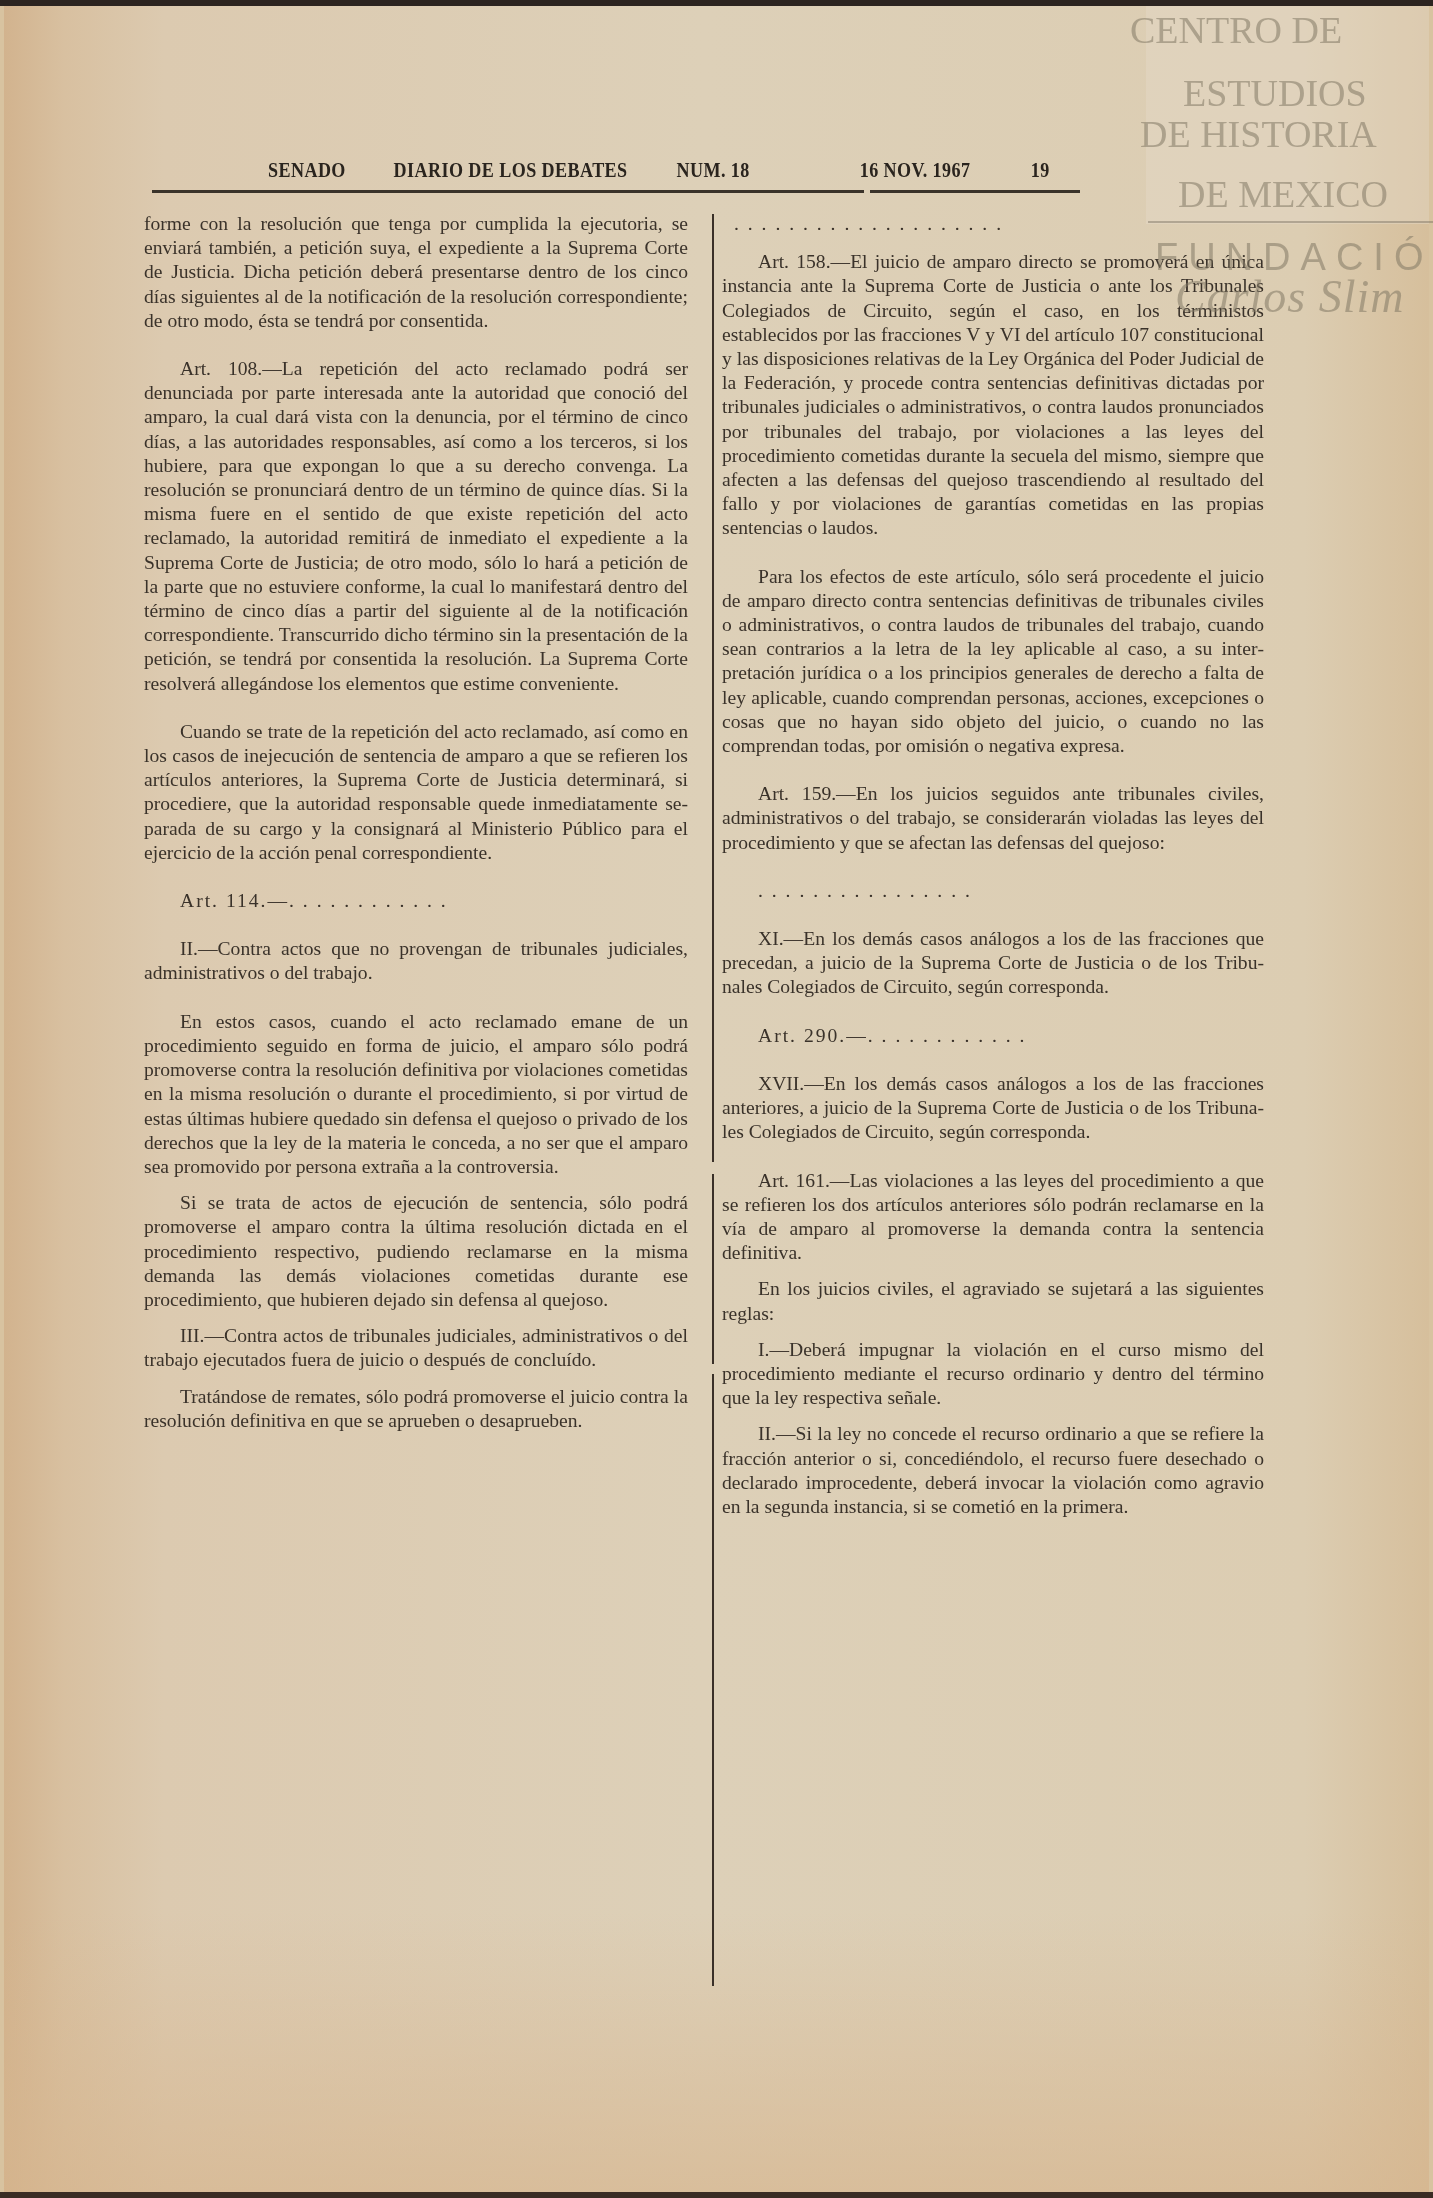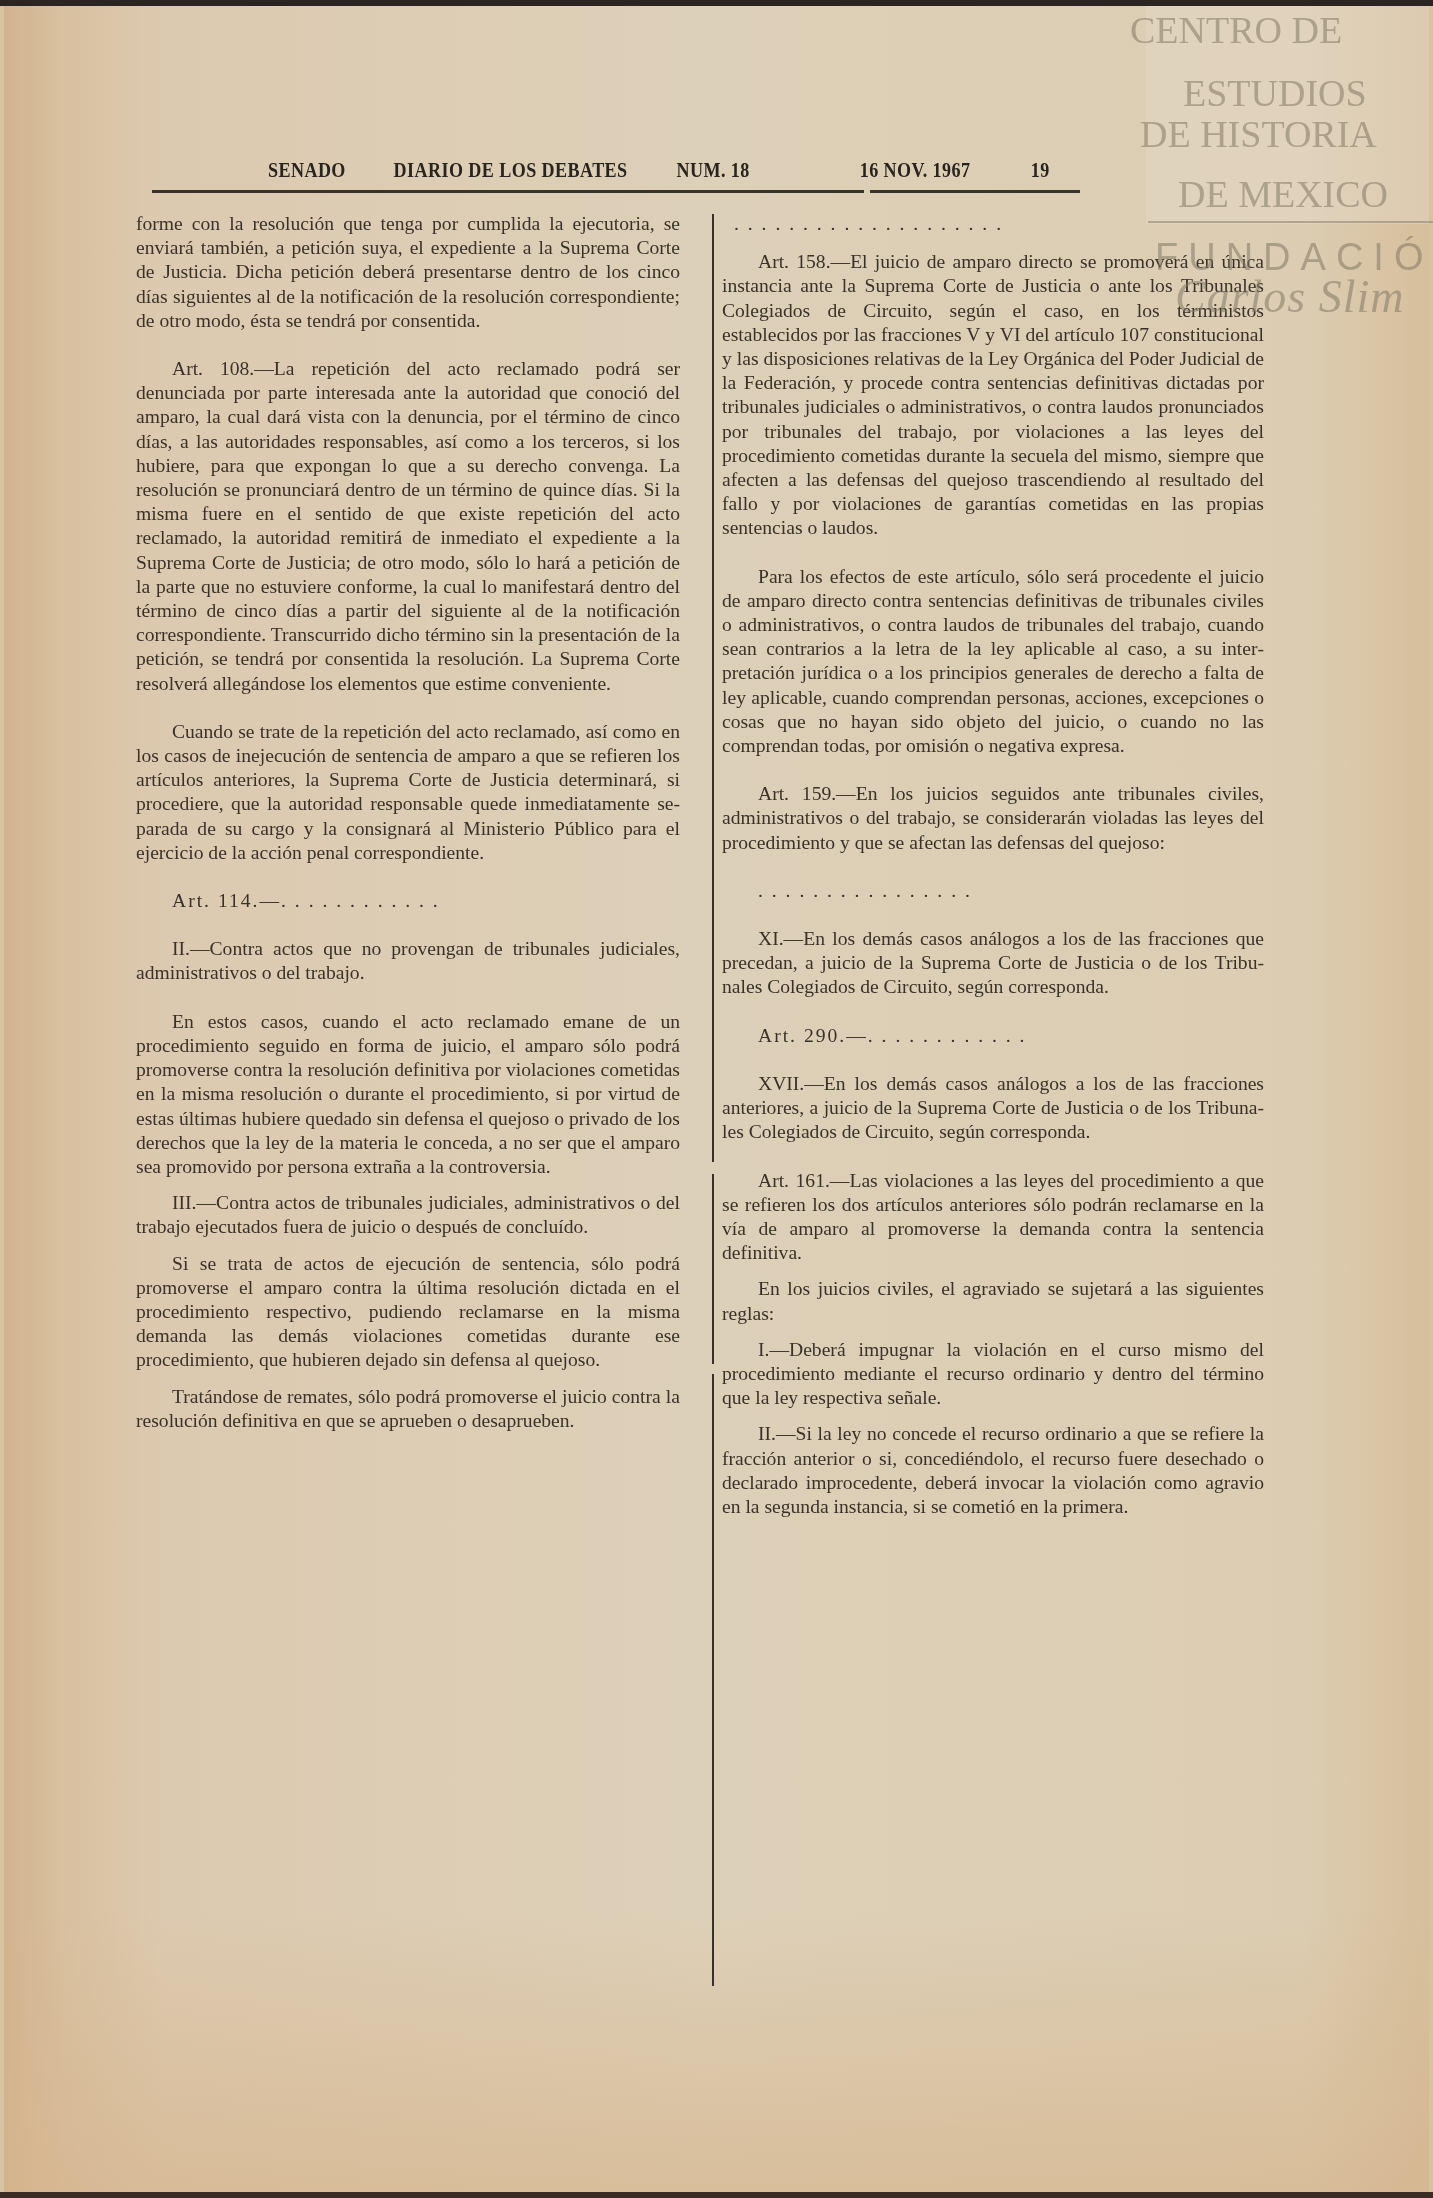--- a/index.html
+++ b/index.html
@@ -26,21 +26,21 @@
     font-size: 21px; letter-spacing: 0.5px; color: #2a241e;
     transform: scaleX(0.86); transform-origin: left top; white-space: nowrap;
   }
   .header span { position: absolute; top: 0; }
   .hrule { position: absolute; top: 190px; height: 3px; background: #3a332a; }
 
   .column {
     position: absolute; top: 212px;
     font-size: 19.6px; line-height: 24.2px; text-align: justify;
   }
-  .col-left { left: 136px; width: 544px; }
+  .col-left { left: 144px; width: 544px; }
   .col-right { left: 722px; width: 542px; }
   .column p { margin: 0 0 24px 0; text-indent: 36px; hyphens: manual; }
   .column p.noindent { text-indent: 0; }
   .column p.dots { text-indent: 36px; letter-spacing: 2px; text-align: left; }
   .column p.tight { margin-bottom: 12px; }
 
   .vrule { position: absolute; width: 2px; background: #3a3028; }
 
   .wm-box {
     position: absolute; left: 1146px; top: 6px; width: 283px; height: 218px;
@@ -76,22 +76,22 @@
 <div class="vrule" style="left:712px; top:1174px; height:190px;"></div>
 <div class="vrule" style="left:712px; top:1374px; height:612px;"></div>
 
 <div class="column col-left">
   <p class="noindent">forme con la resolución que tenga por cum­plida la ejecutoria, se enviará también, a pe­tición suya, el expediente a la Suprema Cor­te de Justicia. Dicha petición deberá presen­tarse dentro de los cinco días siguientes al de la notificación de la resolución correspon­diente; de otro modo, ésta se tendrá por con­sentida.</p>
   <p>Art. 108.—La repetición del acto reclamado podrá ser denunciada por parte interesada an­te la autoridad que conoció del amparo, la cual dará vista con la denuncia, por el térmi­no de cinco días, a las autoridades respon­sables, así como a los terceros, si los hubie­re, para que expongan lo que a su derecho convenga. La resolución se pronunciará den­tro de un término de quince días. Si la mis­ma fuere en el sentido de que existe repeti­ción del acto reclamado, la autoridad remi­tirá de inmediato el expediente a la Suprema Corte de Justicia; de otro modo, sólo lo hará a petición de la parte que no estuviere con­forme, la cual lo manifestará dentro del tér­mino de cinco días a partir del siguiente al de la notificación correspondiente. Transcu­rrido dicho término sin la presentación de la petición, se tendrá por consentida la resolu­ción. La Suprema Corte resolverá allegándo­se los elementos que estime conveniente.</p>
   <p>Cuando se trate de la repetición del acto reclamado, así como en los casos de inejecu­ción de sentencia de amparo a que se refieren los artículos anteriores, la Suprema Corte de Justicia determinará, si procediere, que la au­toridad responsable quede inmediatamente se­parada de su cargo y la consignará al Minis­terio Público para el ejercicio de la acción pe­nal correspondiente.</p>
   <p class="dots">Art. 114.—. . . . . . . . . . . .</p>
   <p>II.—Contra actos que no provengan de tri­bunales judiciales, administrativos o del tra­bajo.</p>
   <p class="tight">En estos casos, cuando el acto reclamado emane de un procedimiento seguido en forma de juicio, el amparo sólo podrá promoverse contra la resolución definitiva por violaciones cometidas en la misma resolución o durante el procedimiento, si por virtud de estas últi­mas hubiere quedado sin defensa el quejoso o privado de los derechos que la ley de la materia le conceda, a no ser que el amparo sea promovido por persona extraña a la con­troversia.</p>
+  <p class="tight">Si se trata de actos de ejecución de sen­tencia, sólo podrá promoverse el amparo con­tra la última resolución dictada en el proce­dimiento respectivo, pudiendo reclamarse en la misma demanda las demás violaciones co­metidas durante ese procedimiento, que hubie­ren dejado sin defensa al quejoso.</p>
   <p class="tight">III.—Contra actos de tribunales judiciales, administrativos o del trabajo ejecutados fue­ra de juicio o después de concluído.</p>
-  <p class="tight">Si se trata de actos de ejecución de sen­tencia, sólo podrá promoverse el amparo con­tra la última resolución dictada en el proce­dimiento respectivo, pudiendo reclamarse en la misma demanda las demás violaciones co­metidas durante ese procedimiento, que hubie­ren dejado sin defensa al quejoso.</p>
   <p>Tratándose de remates, sólo podrá promo­verse el juicio contra la resolución definitiva en que se aprueben o desaprueben.</p>
 </div>
 
 <div class="column col-right">
   <p class="dots" style="text-indent:12px; margin-bottom:14px;">. . . . . . . . . . . . . . . . . . . .</p>
   <p>Art. 158.—El juicio de amparo directo se promoverá en única instancia ante la Suprema Corte de Justicia o ante los Tribunales Cole­giados de Circuito, según el caso, en los tér­ministos establecidos por las fracciones V y VI del artículo 107 constitucional y las disposi­ciones relativas de la Ley Orgánica del Po­der Judicial de la Federación, y procede con­tra sentencias definitivas dictadas por tribu­nales judiciales o administrativos, o contra laudos pronunciados por tribunales del trabajo, por violaciones a las leyes del procedimiento cometidas durante la secuela del mismo, siem­pre que afecten a las defensas del quejoso trascendiendo al resultado del fallo y por vio­laciones de garantías cometidas en las propias sentencias o laudos.</p>
   <p>Para los efectos de este artículo, sólo será procedente el juicio de amparo directo con­tra sentencias definitivas de tribunales civiles o administrativos, o contra laudos de tribu­nales del trabajo, cuando sean contrarios a la letra de la ley aplicable al caso, a su inter­pretación jurídica o a los principios generales de derecho a falta de ley aplicable, cuando comprendan personas, acciones, excepciones o cosas que no hayan sido objeto del juicio, o cuando no las comprendan todas, por omisión o negativa expresa.</p>
   <p>Art. 159.—En los juicios seguidos ante tri­bunales civiles, administrativos o del traba­jo, se considerarán violadas las leyes del pro­cedimiento y que se afectan las defensas del quejoso:</p>
   <p class="dots">. . . . . . . . . . . . . . . .</p>
   <p>XI.—En los demás casos análogos a los de las fracciones que precedan, a juicio de la Suprema Corte de Justicia o de los Tribu­nales Colegiados de Circuito, según corres­ponda.</p>

